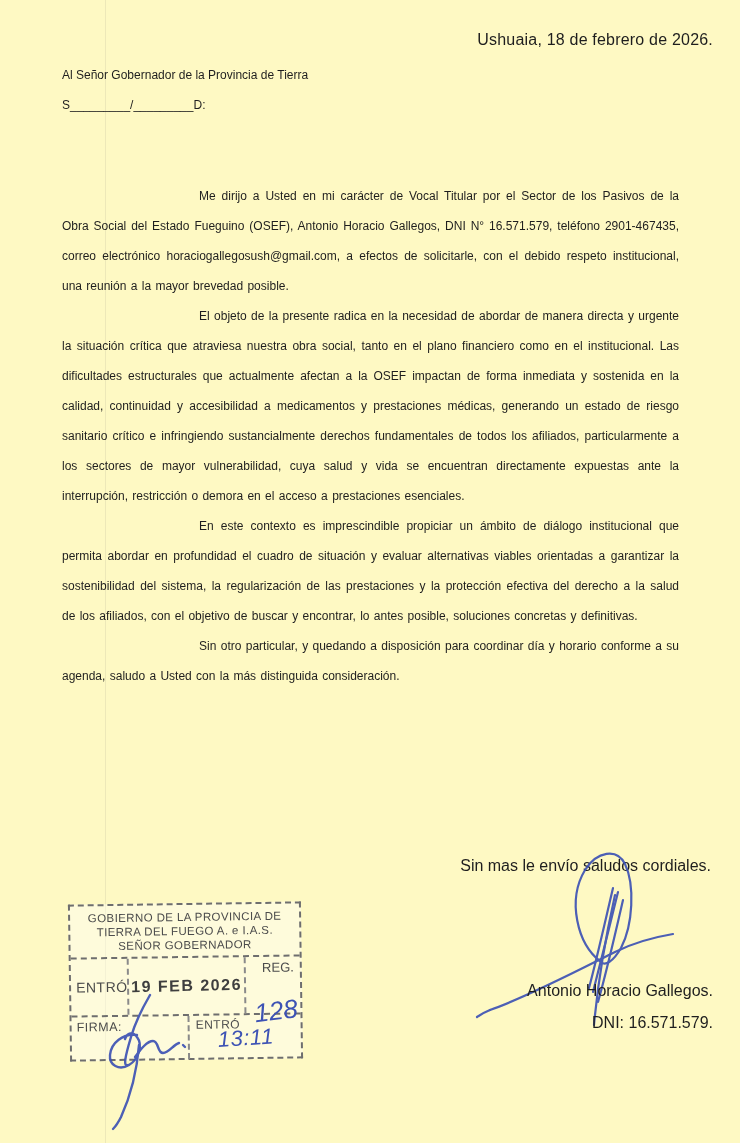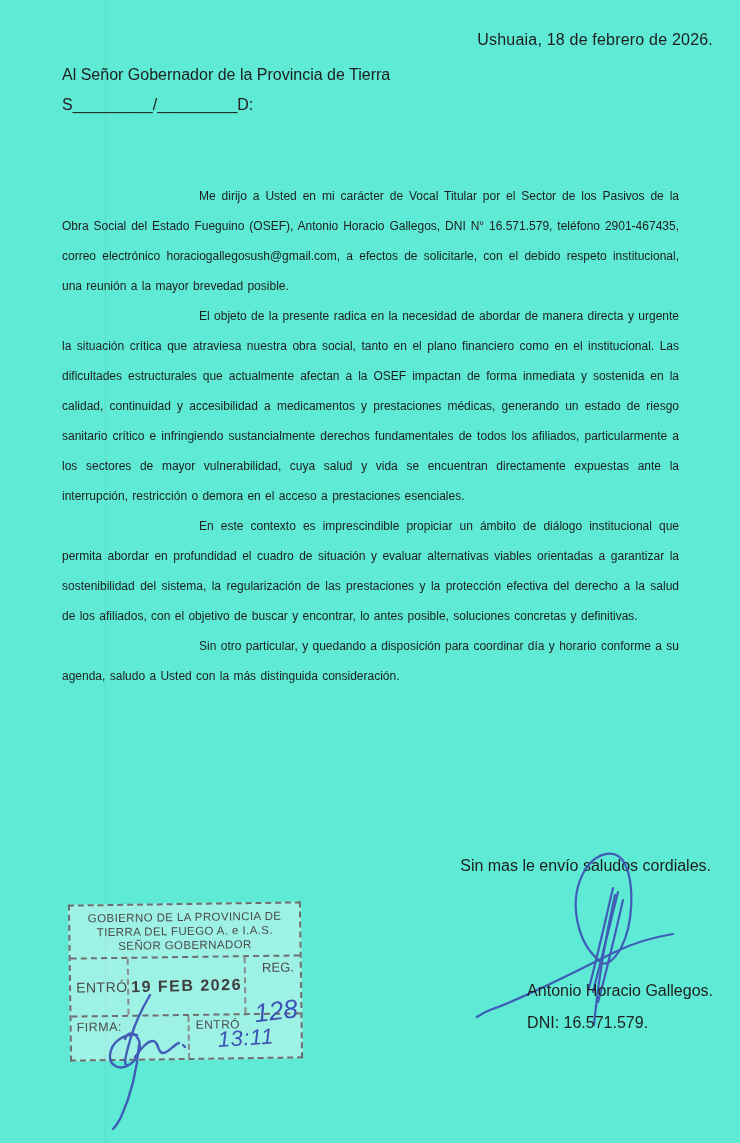--- a/index.html
+++ b/index.html
@@ -1,54 +1,54 @@
 <!DOCTYPE html>
 <html><head>
 <meta charset="utf-8">
 <style>
   html,body{margin:0;padding:0;background:#e9e9e9;}
   .page{
     position:relative;
     width:740px;height:1143px;
     margin:0 auto;
-    background:#5eead4;
+    background:#fef9c3;
     overflow:hidden;
     font-family:"Liberation Sans","DejaVu Sans",sans-serif;
     color:#1e1e1e;
   }
   
   .fold-line{
     position:absolute;left:105px;top:0;width:1px;height:100%;
     background:rgba(90,90,90,0.10);
   }
   .date-line{
     position:absolute;top:31px;right:27px;
     font-size:16px;letter-spacing:0.2px;
   }
   .addressee{
     position:absolute;left:62px;top:60px;
-    font-size:16px;line-height:30px;
+    font-size:12px;line-height:30px;
   }
   .letter-body{
     position:absolute;left:62px;top:181px;width:617px;
     font-size:12px;line-height:30px;
   }
   .letter-body p{
     margin:0;
     text-indent:137px;
     text-align:justify;
     word-spacing:1px;
   }
   .closing-salutation{
     position:absolute;top:857px;right:29px;
     font-size:16px;
   }
   .sig-block{
     position:absolute;top:975px;right:27px;
-    text-align:left;font-size:16px;line-height:32px;
+    text-align:right;font-size:16px;line-height:32px;
   }
   .stamp{
     position:absolute;left:69px;top:903px;width:233px;height:157px;
     border:2px dashed #6e6e6e;
     color:#4c4c4c;
     transform:rotate(-0.8deg);
     box-sizing:border-box;
     background:rgba(255,255,255,0.4);
   }
   .stamp-header{

